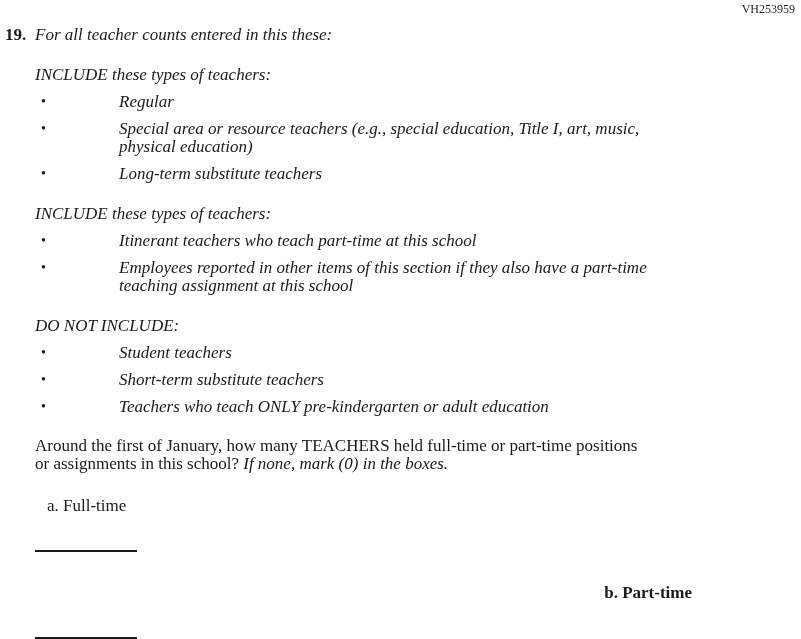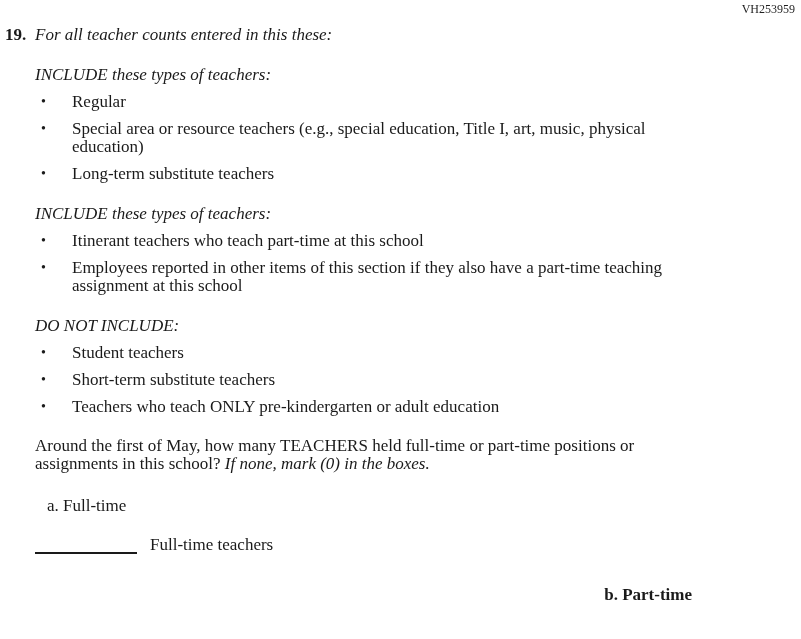--- a/index.html
+++ b/index.html
@@ -47,20 +47,22 @@
   .bullet-glyph {
     flex: 0 0 37px;
     width: 37px;
     padding-left: 6px;
     font-size: 14px;
     font-style: normal;
   }
   .bullet-text {
     flex: 1;
     max-width: 620px;
+    font-style: italic;
+    margin-left: 47px;
   }
   .prompt { margin: 21px 0 0 0; max-width: 612px; }
   .answer-label { margin: 24px 0 0 12px; font-weight: normal; }
   .answer-label-b { margin: 32px 0 0 0; font-weight: bold; text-align: right; }
   .answer-row {
     margin: 21px 0 0 0;
     display: flex;
     align-items: flex-end;
   }
   .write-in {
@@ -115,26 +117,25 @@
       </div>
       <div class="bullet-item">
         <span class="bullet-glyph">•</span>
         <span class="bullet-text">Short-term substitute teachers</span>
       </div>
       <div class="bullet-item">
         <span class="bullet-glyph">•</span>
         <span class="bullet-text">Teachers who teach ONLY pre-kindergarten or adult education</span>
       </div>
 
-      <p class="prompt"><span>Around the first of May, how many TEACHERS held full-time or part-time positions or assignments in this school?</span> <span class="italic">If none, mark (0) in the boxes.</span></p>
+      <p class="prompt"><span>Around the first of January, how many TEACHERS held full-time or part-time positions or assignments in this school?</span> <span class="italic">If none, mark (0) in the boxes.</span></p>
 
       <p class="answer-label">a. Full-time</p>
       <div class="answer-row">
         <span class="write-in"></span>
-        <span class="field-label">Full-time teachers</span>
       </div>
 
       <p class="answer-label-b">b. Part-time</p>
       <div class="answer-row">
         <span class="write-in"></span>
       </div>
 
     </div>
   </div>
 

